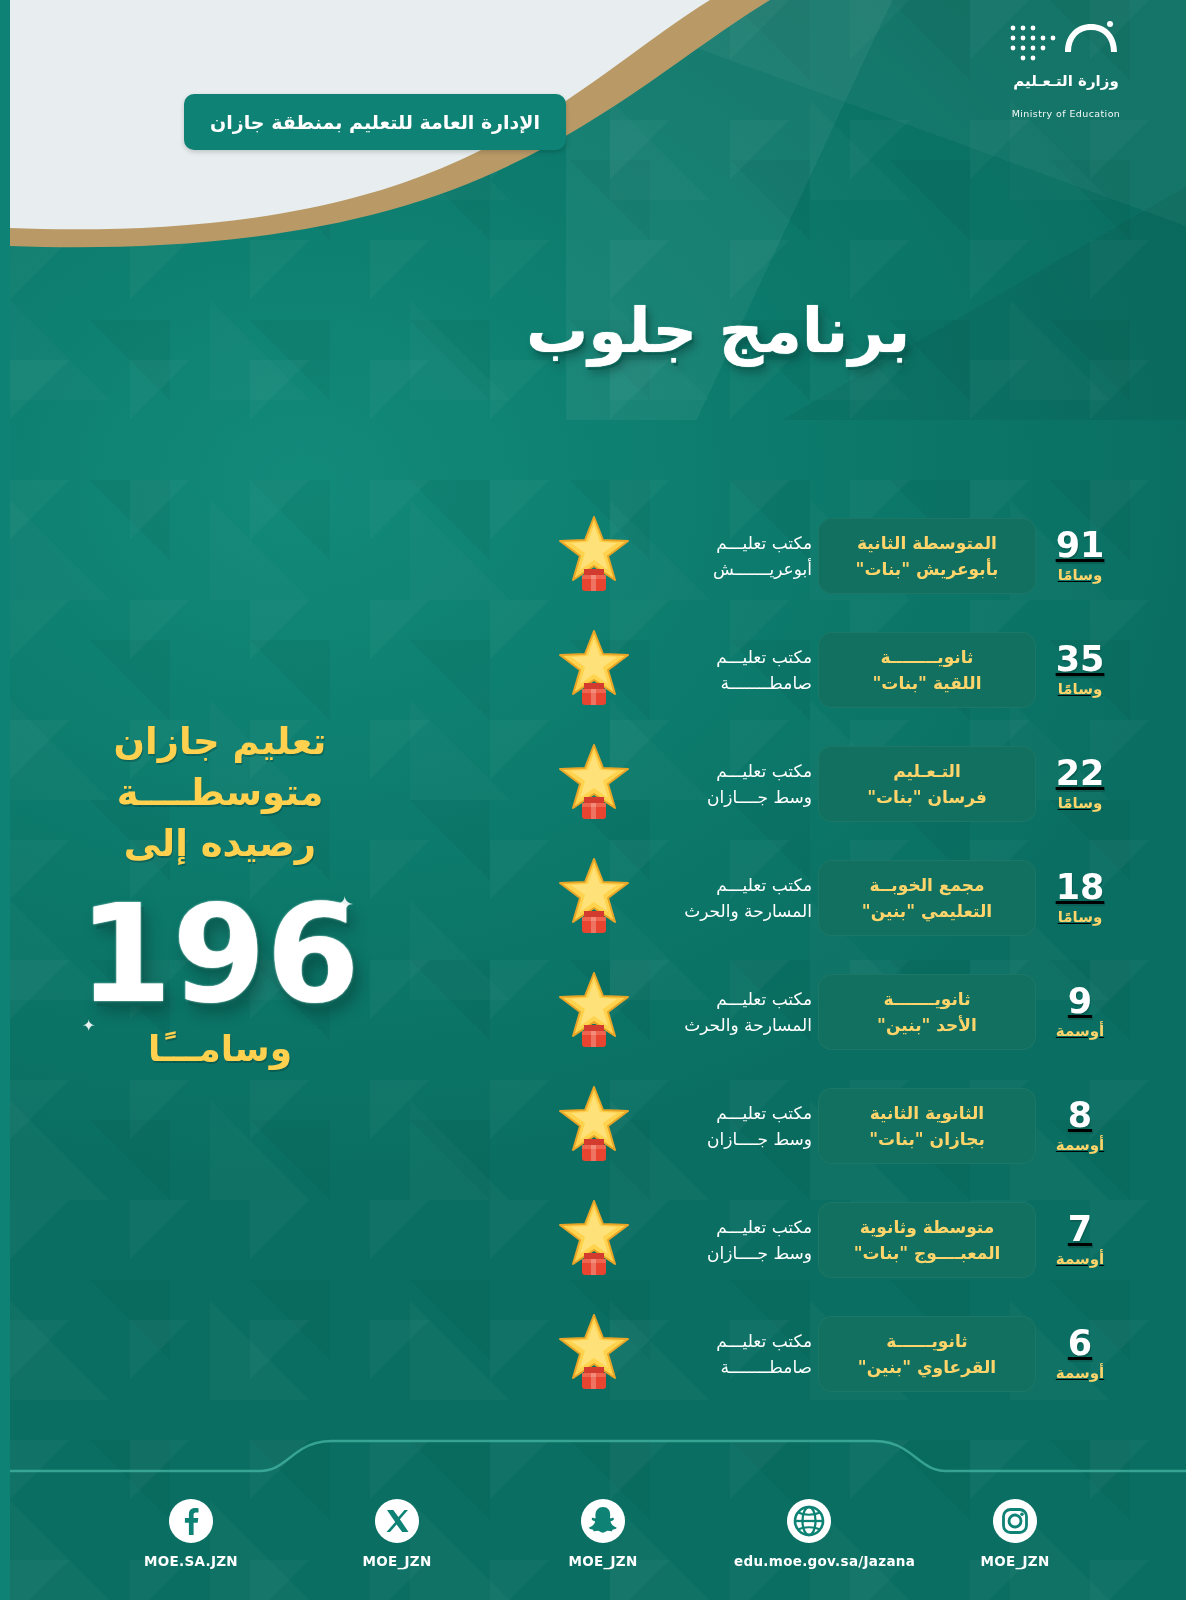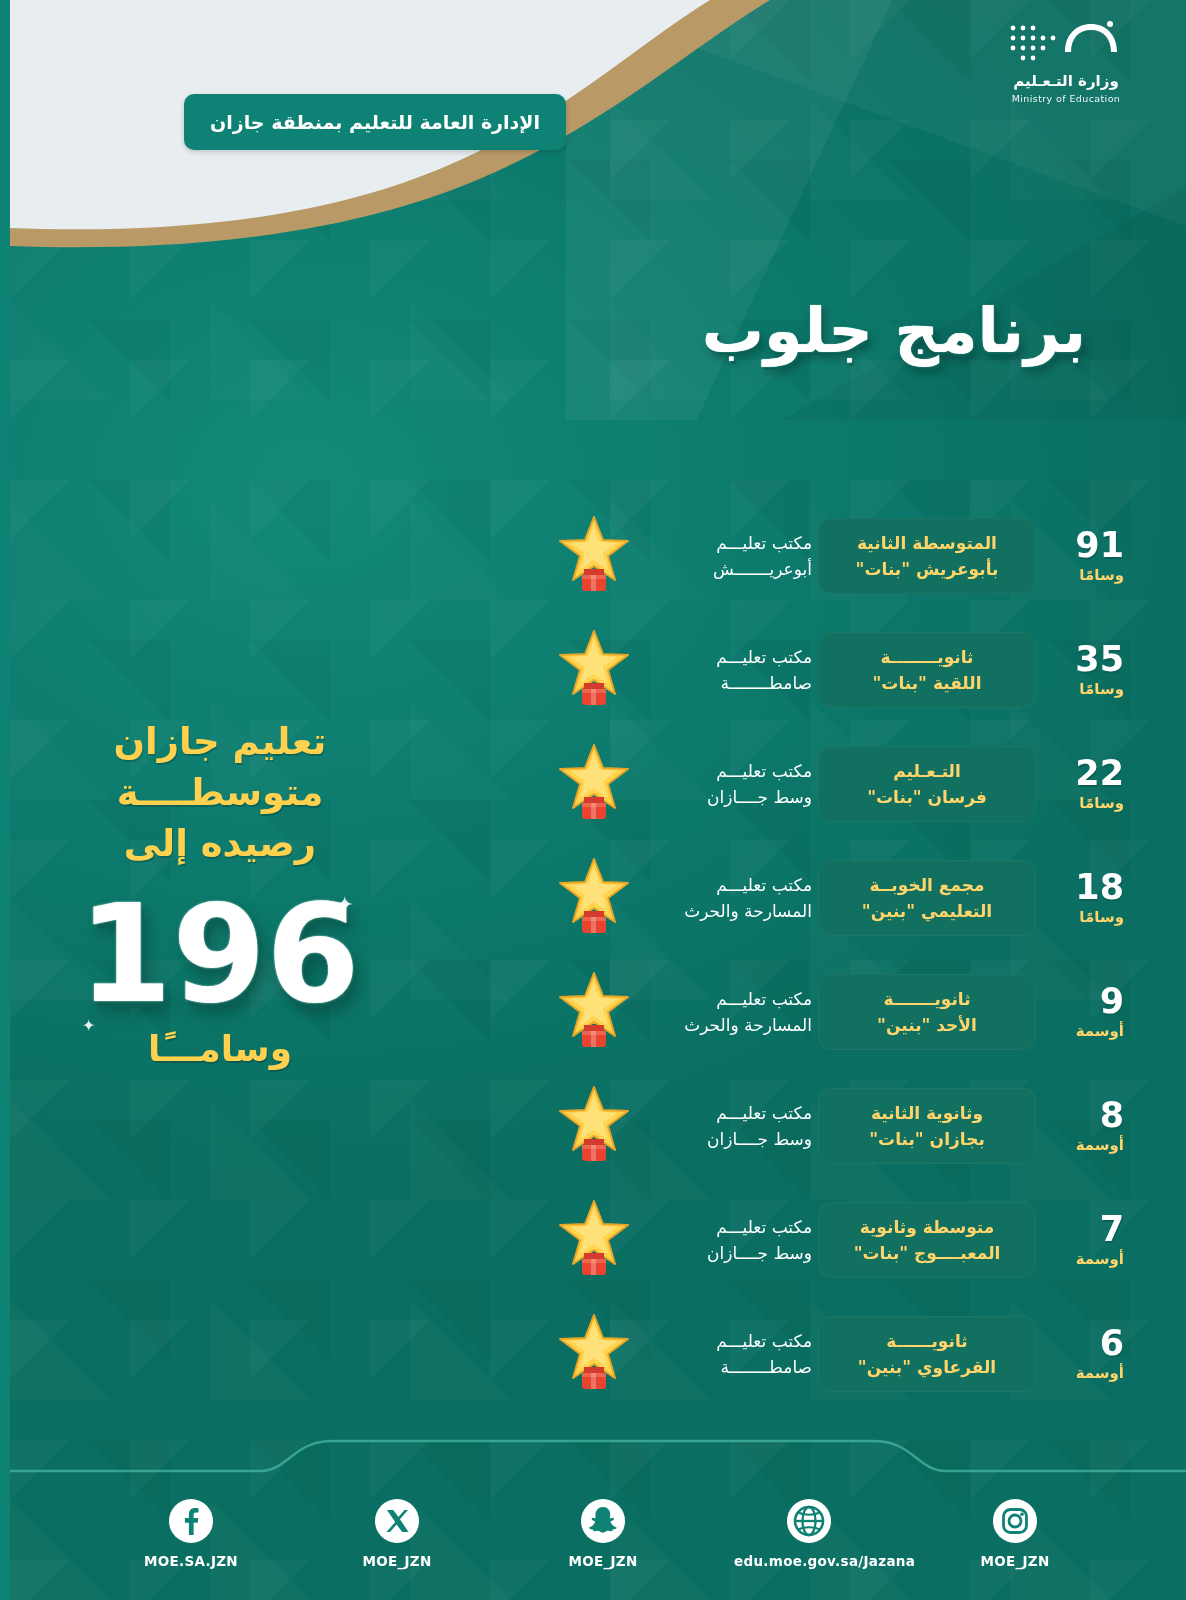--- a/index.html
+++ b/index.html
@@ -46,38 +46,38 @@
   .ministry-logo {
     position: absolute; top: 18px; right: 40px;
     width: 160px; text-align: center; color: #ffffff;
   }
   .ministry-dots { width: 118px; height: 46px; margin: 0 auto 4px auto; }
   .ministry-ar {
     font-size: 15px; letter-spacing: 1px; font-weight: 700; color: #fff;
     line-height: 1.2;
   }
   .ministry-en {
-    font-size: 9.5px; letter-spacing: .4px; color: #fff; opacity: .95; margin-top: 3px;
+    font-size: 9.5px; letter-spacing: .4px; color: #fff; opacity: .95; margin-top: 18px;
   }
 
   .dept-pill {
     position: absolute; top: 94px; right: 620px;
     background: #0e8274;
     color: #ffffff;
     font-size: 19px; font-weight: 700;
     padding: 17px 26px;
     border-radius: 10px;
     white-space: nowrap;
     box-shadow: 0 2px 5px rgba(0,0,0,.18);
   }
 
   
   .title-block {
     position: absolute; top: 296px; right: 100px;
-    text-align: right; width: 560px;
+    text-align: left; width: 560px;
   }
   .title-line {
     font-size: 62px; font-weight: 900; color: #ffffff;
     line-height: 1.12; letter-spacing: 0px;
     text-shadow:
       0 0 1px #b9e9e0,
       2px 3px 0 #0a6055,
       4px 6px 10px rgba(0,0,0,.30);
   }
 
@@ -101,22 +101,23 @@
     flex: 0 0 218px;
     background: #11705f;
     border-radius: 14px;
     color: #ffd56b; font-size: 17px; font-weight: 700; line-height: 1.55;
     text-align: center;
     padding: 12px 8px;
     box-shadow: inset 0 0 0 1px rgba(255,255,255,.05);
   }
   .count {
     flex: 0 0 88px;
-    text-align: right;
+    text-align: center;
     margin-right: 6px;
+    text-decoration: underline;
   }
   .count .num {
     font-size: 35px; font-weight: 900; color: #ffffff; line-height: 1;
     text-shadow: 1px 2px 0 #0a6055;
   }
   .count .unit {
     font-size: 15px; font-weight: 700; color: #ffd56b; margin-top: 3px;
   }
 
   
@@ -311,21 +312,21 @@
     <rect x="27" y="62" width="24" height="4" fill="#f2725c" opacity=".7"></rect>
     <rect x="36" y="62" width="5" height="16" fill="#fff" opacity=".25"></rect>
   </svg></div>
       </div>
       <div class="row">
         <div class="count">
           <div class="num">8</div>
           <div class="unit">أوسمة</div>
         </div>
         <div class="school">
-          <div>وثانوية الثانية</div>
+          <div>الثانوية الثانية</div>
           <div>بجازان "بنات"</div>
         </div>
         <div class="office">
           <div>مكتب تعليـــم</div>
           <div>وسط جــــازان</div>
         </div>
         <div class="medal"><svg viewBox="0 0 78 86">
     <polygon points="39,4 48,27 73,28 53,43 60,67 39,53 18,67 25,43 5,28 30,27" fill="#ffd34d" stroke="#e8a528" stroke-width="2" stroke-linejoin="round"></polygon>
     <polygon points="39,12 45,29 62,30 48,40 53,57 39,47 25,57 30,40 16,30 33,29" fill="#ffe58a" opacity=".75"></polygon>
     <rect x="29" y="56" width="20" height="8" fill="#d23b2e"></rect>

